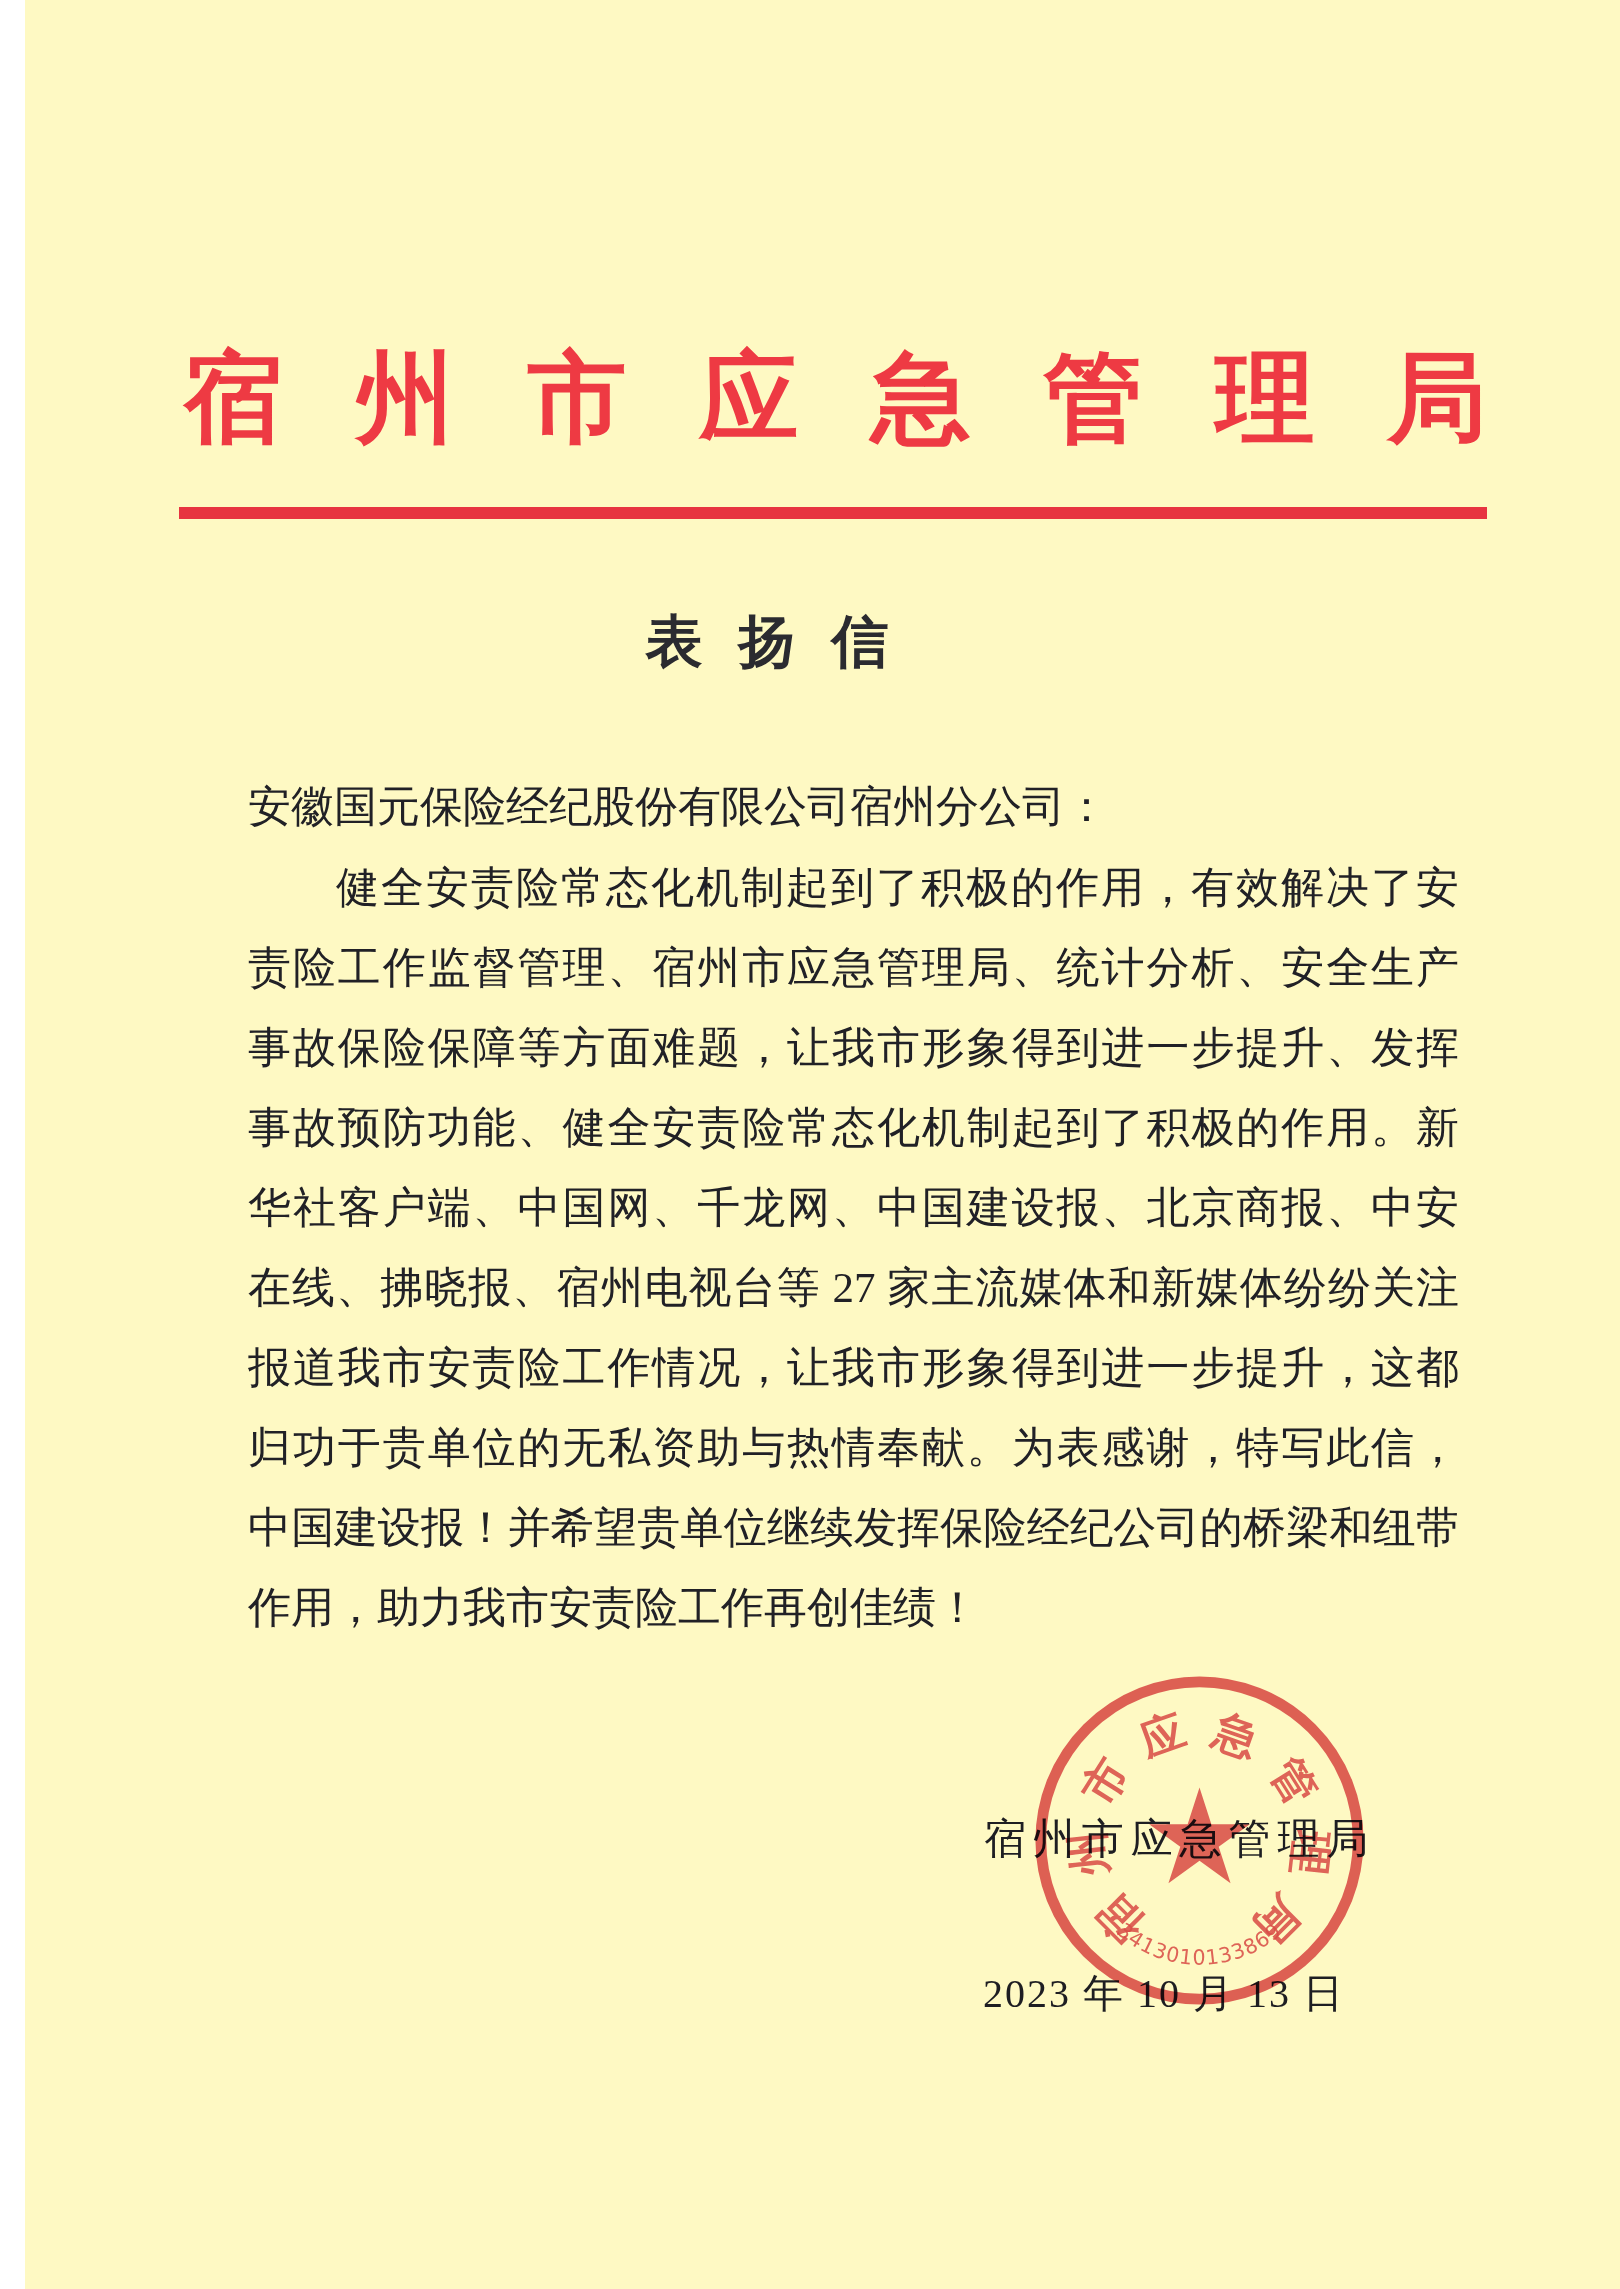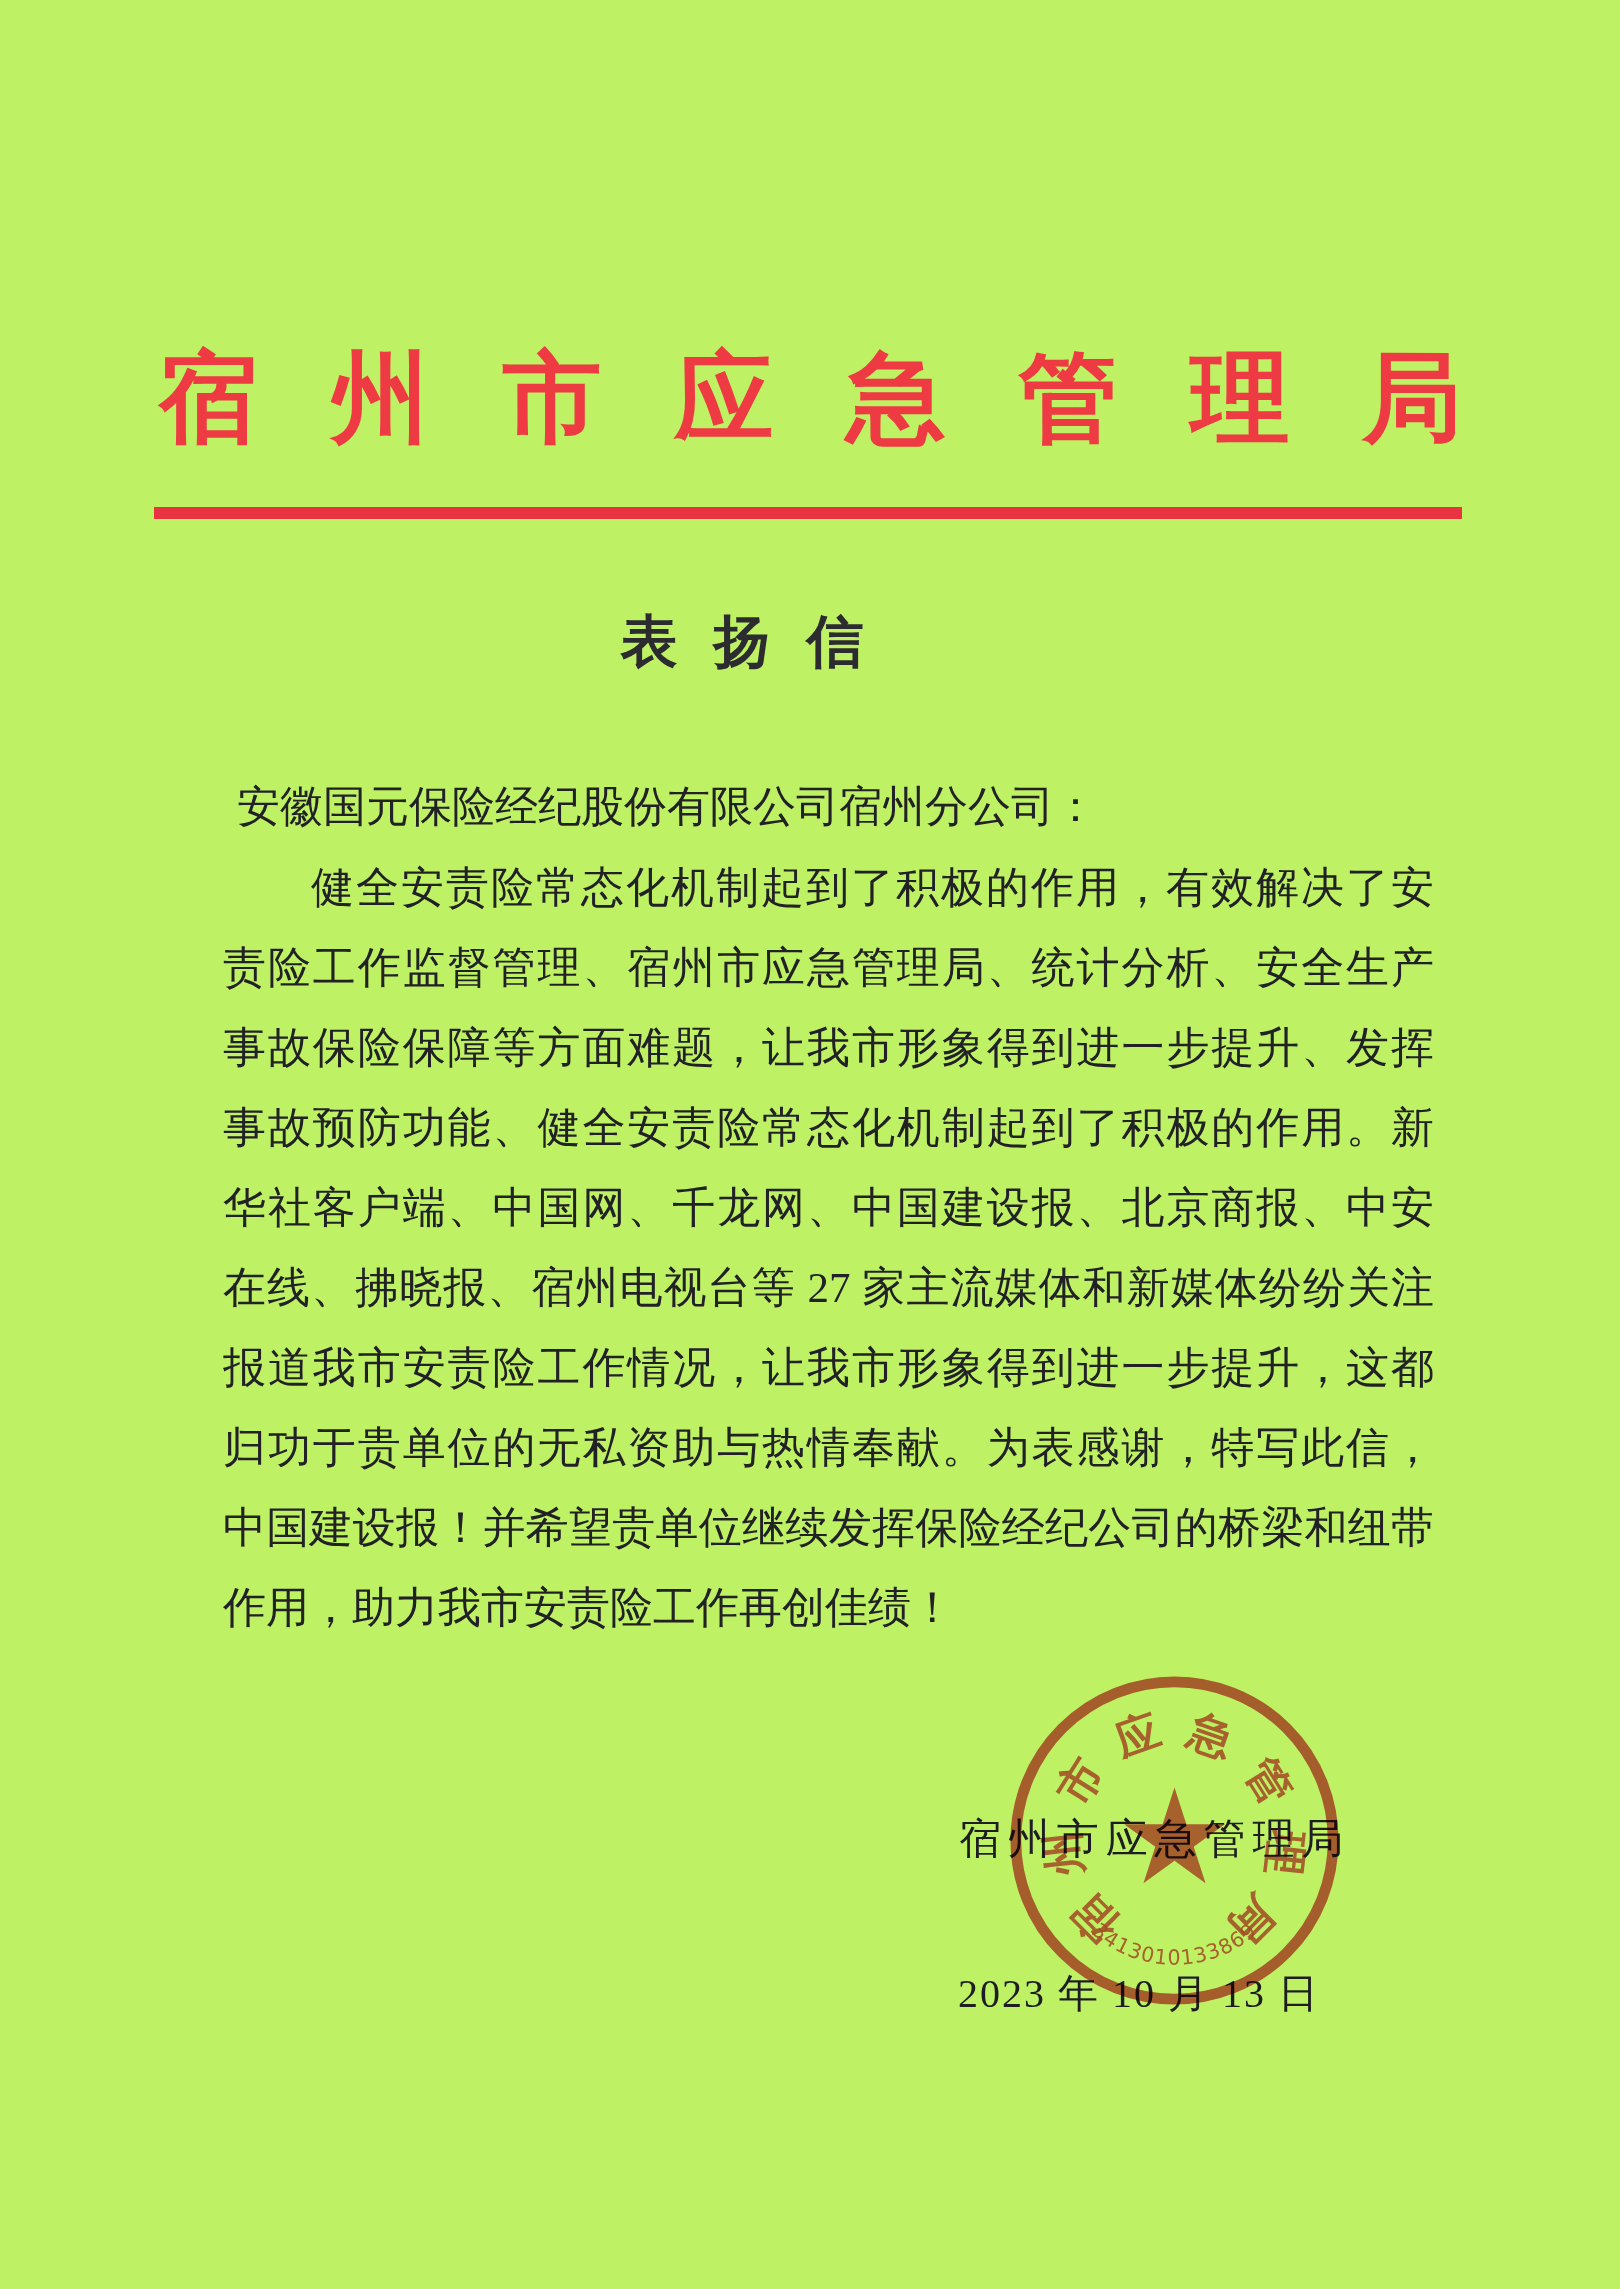--- a/index.html
+++ b/index.html
@@ -1,40 +1,40 @@
 <!DOCTYPE html>
 <html><head>
 <meta charset="utf-8">
 <style>
   html,body{margin:0;padding:0;}
   body{
     width:1620px;height:2290px;position:relative;background:#ffffff;
     font-family:"Liberation Serif","DejaVu Serif",serif;overflow:hidden;
   }
-  .page{position:absolute;inset:0;background:#bef264;}
+  .page{position:absolute;inset:0;background:#fef9c3;margin-left:25px;}
   
   .org-header{
     position:absolute;top:345px;left:0;width:1620px;
     text-align:center;font-size:99px;font-weight:bold;
     color:#ee3a43;letter-spacing:73px;text-indent:73px;line-height:1.1;
     white-space:nowrap;
   }
   .header-divider{
     position:absolute;top:507px;left:154px;width:1308px;height:11.8px;
     background:#e73440;
   }
   
   .doc-title{
     position:absolute;top:608px;left:0;width:1484px;
     text-align:center;font-size:57px;font-weight:bold;color:#2b2b30;
     letter-spacing:36px;text-indent:36px;line-height:1.2;white-space:nowrap;
   }
   
   .salutation{
-    position:absolute;top:783px;left:237px;width:1215px;
+    position:absolute;top:783px;left:223px;width:1215px;
     font-size:43px;line-height:1.1;color:#212126;white-space:nowrap;
   }
   .letter-body{
     position:absolute;top:848px;left:223px;width:1211px;color:#212126;
   }
   .para-line{
     height:80px;line-height:80px;font-size:43px;
     text-align:justify;text-align-last:justify;text-justify:inter-character;
     overflow:hidden;
   }

